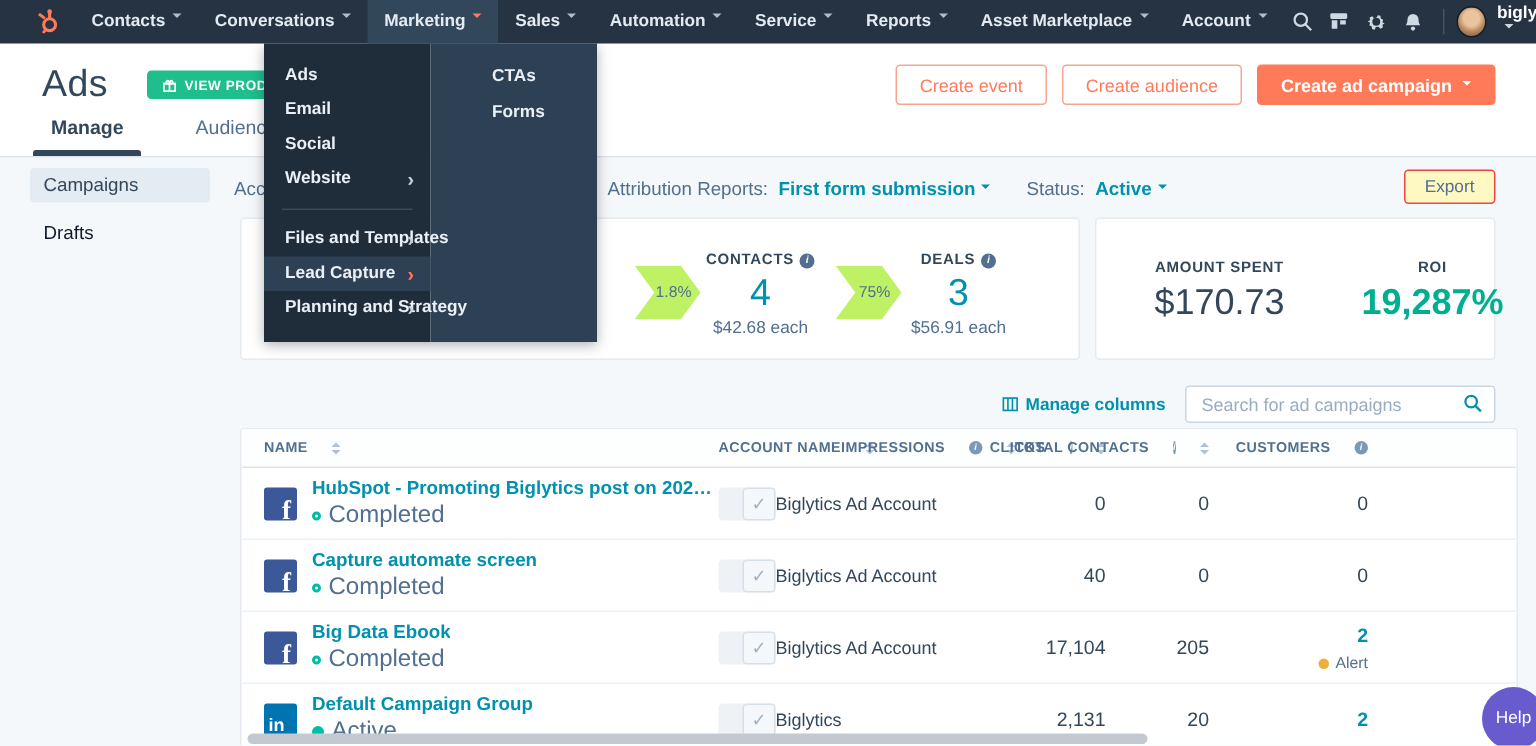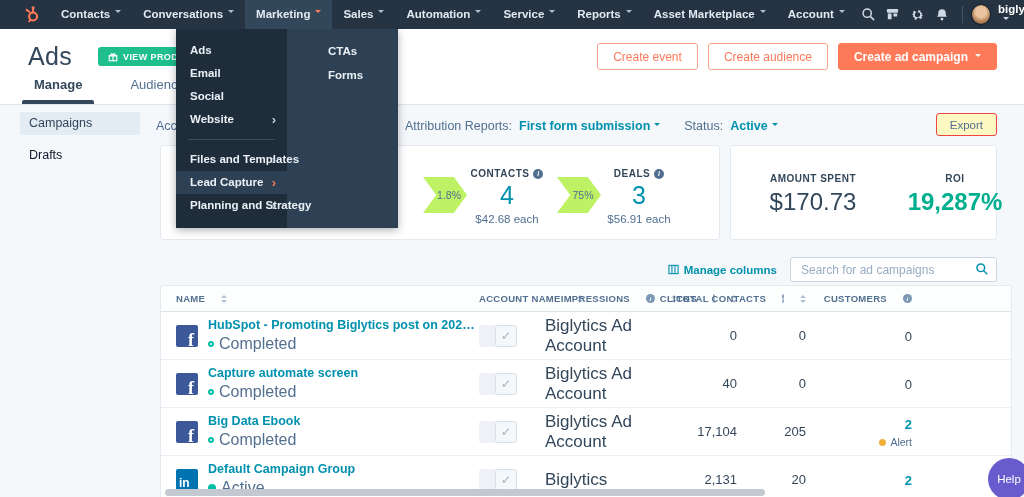--- a/index.html
+++ b/index.html
@@ -141,21 +141,21 @@
     text-overflow:ellipsis; cursor:pointer; }
   .status-row { display:flex; align-items:center; gap:5px; font-size:16px; color:#516f90; }
   .status-dot { width:8px; height:8px; border-radius:50%; }
   .status-kind-completed .status-dot { border:2px solid #00bda5; width:6px; height:6px; }
   .status-kind-active .status-dot { background:#00bda5; }
   .cell-toggle { display:flex; }
   .toggle { position:relative; width:38px; height:22px; background:#eef2f7; border-radius:3px; cursor:pointer; }
   .toggle .knob { position:absolute; right:0; top:0; width:22px; height:22px; background:#f5f8fa;
     border:1px solid #d6dfe8; border-radius:3px; color:#9fb1c1; font-size:12px; display:flex;
     align-items:center; justify-content:center; }
-  .cell-text { font-size:17px; color:#33475b;margin-left:28px; }
+  .cell-text { font-size:12px; color:#33475b; }
   .cell-num { font-size:13px; color:#33475b; text-align:right; }
   .cell-contacts { text-align:right; }
   .cell-contacts .val { font-size:13px; color:#33475b; }
   .f-contacts_link .cell-contacts .val { color:#0091ae; font-weight:600; cursor:pointer; }
   .alert-row { display:none; align-items:center; justify-content:flex-end; gap:4px; margin-top:3px;
     font-size:10.5px; color:#516f90; }
   .f-alert .alert-row { display:flex; }
   .alert-dot { width:7px; height:7px; border-radius:50%; background:#eeb039; }
 
   .hscrollbar { position:absolute; left:165px; top:489px; width:600px; height:7px; border-radius:4px;

